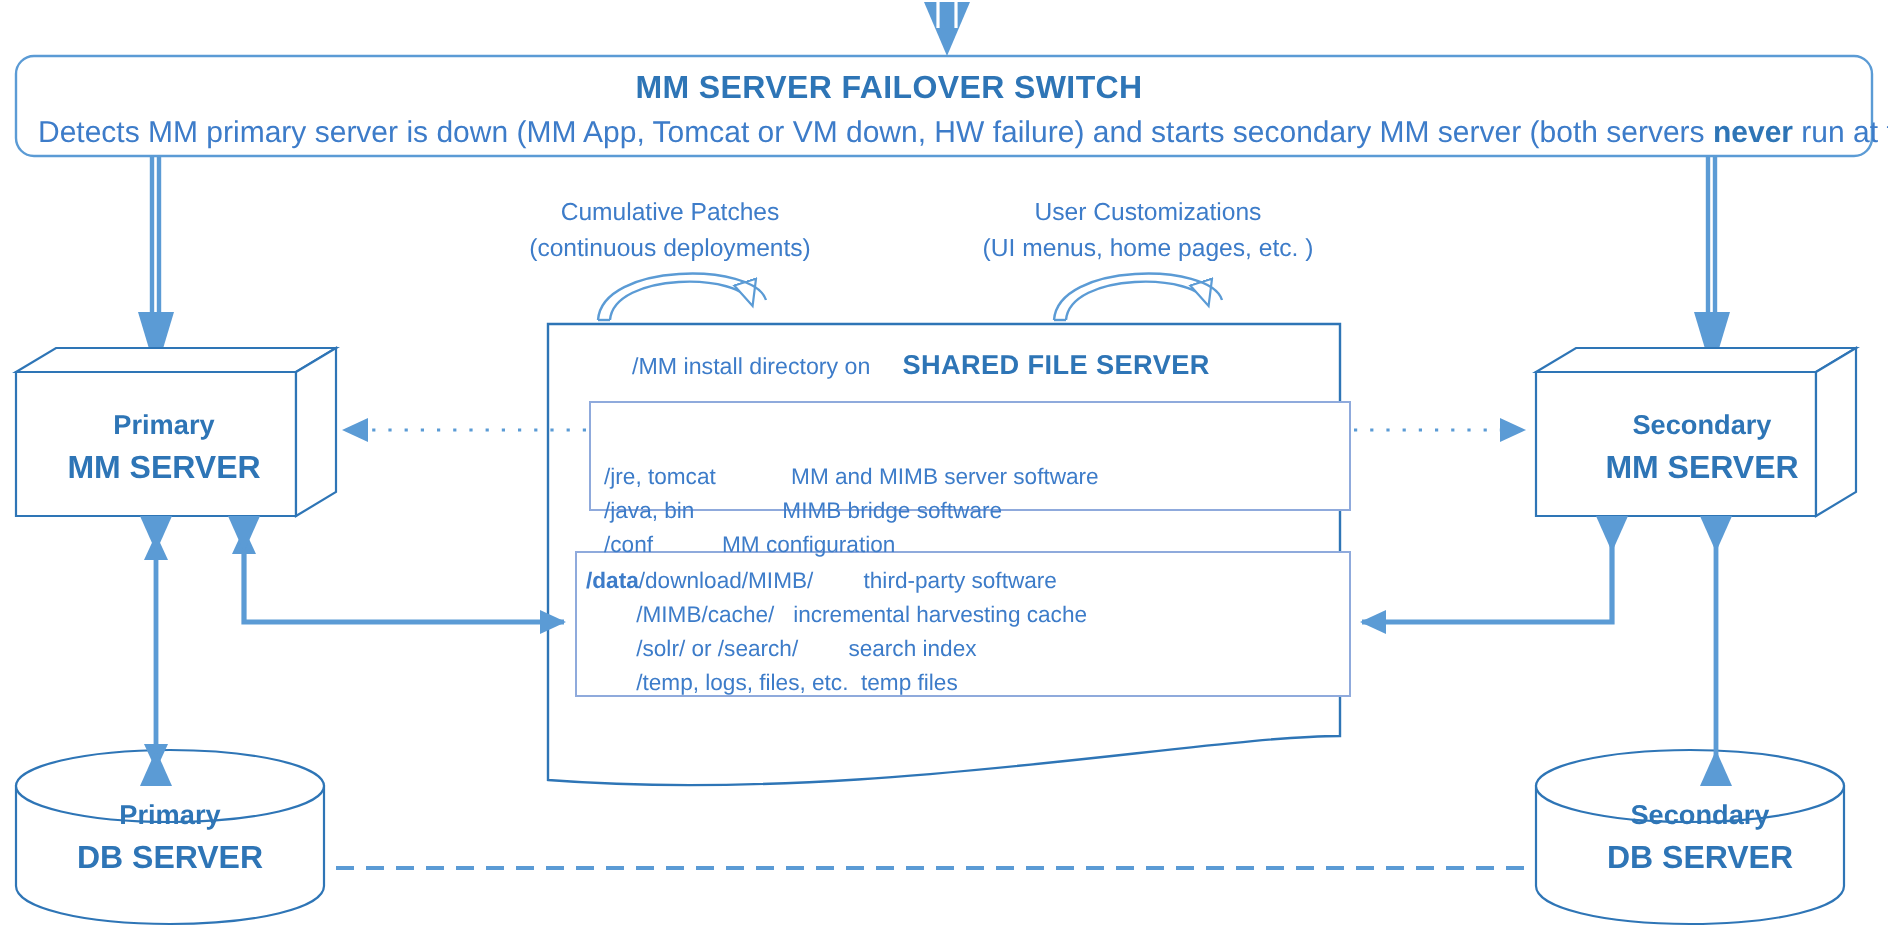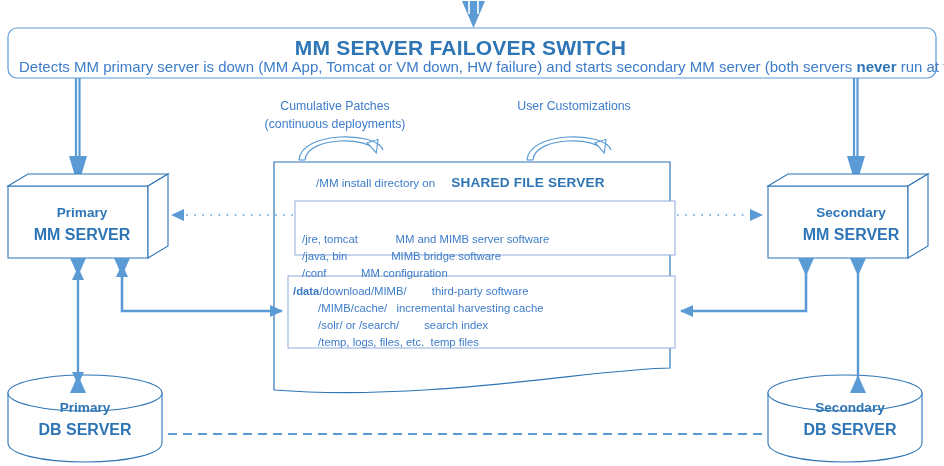--- a/index.html
+++ b/index.html
@@ -24,22 +24,22 @@
     position:absolute;
     color:#3d7cc9;
     text-align:center;
     line-height:1.25;
     white-space:nowrap;
     pointer-events:none;
   }
 
   
   #failover-title{
-    left:16px; top:35px; width:889px;
-    font-size:21px;
+    left:0; top:35px; width:889px;
+    font-size:16px;
     font-weight:bold;
     letter-spacing:.2px;
     color:#2e75b6;
   }
   #failover-sub{
     left:0; top:58px; width:944px;
     font-size:15px;
     color:#3d7cc9;
     padding-left:19px;
   }
@@ -216,20 +216,21 @@
 
   <div class="lbl" id="failover-sub"><span>Detects MM primary server is down (MM App, Tomcat or VM down, HW failure) and starts secondary MM server (both servers </span><b>never</b><span> run at the same time)</span></div>
 
   <div class="lbl caption" id="cap-patches">
     <div>Cumulative Patches</div>
     <div>(continuous deployments)</div>
   </div>
 
   <div class="lbl caption" id="cap-custom">
     <div>User Customizations</div>
+    <div>(UI menus, home pages, etc. )</div>
   </div>
 
   <div class="lbl" id="sfs-head">
     <span>/MM install directory on</span><span class="strong">SHARED FILE SERVER</span>
   </div>
 
   <div class="rowlist" id="inst-rows">/jre, tomcat            MM and MIMB server software
 /java, bin              MIMB bridge software
 /conf           MM configuration</div>
 

